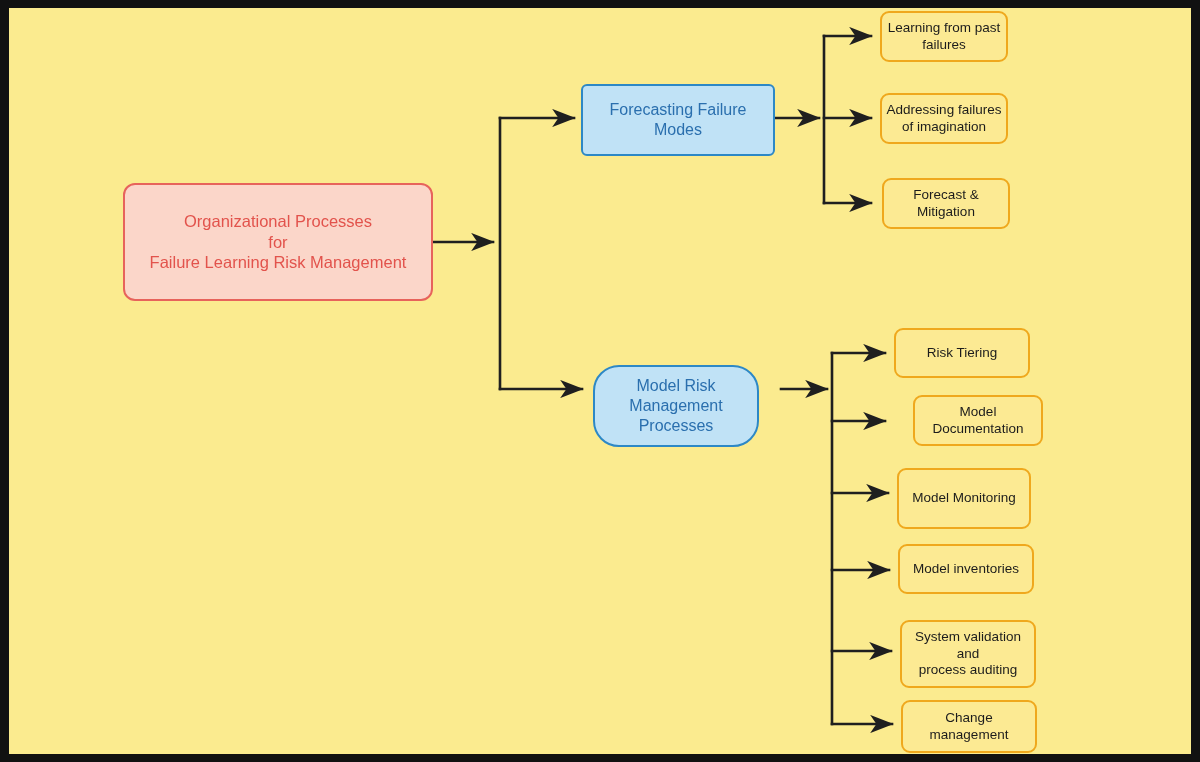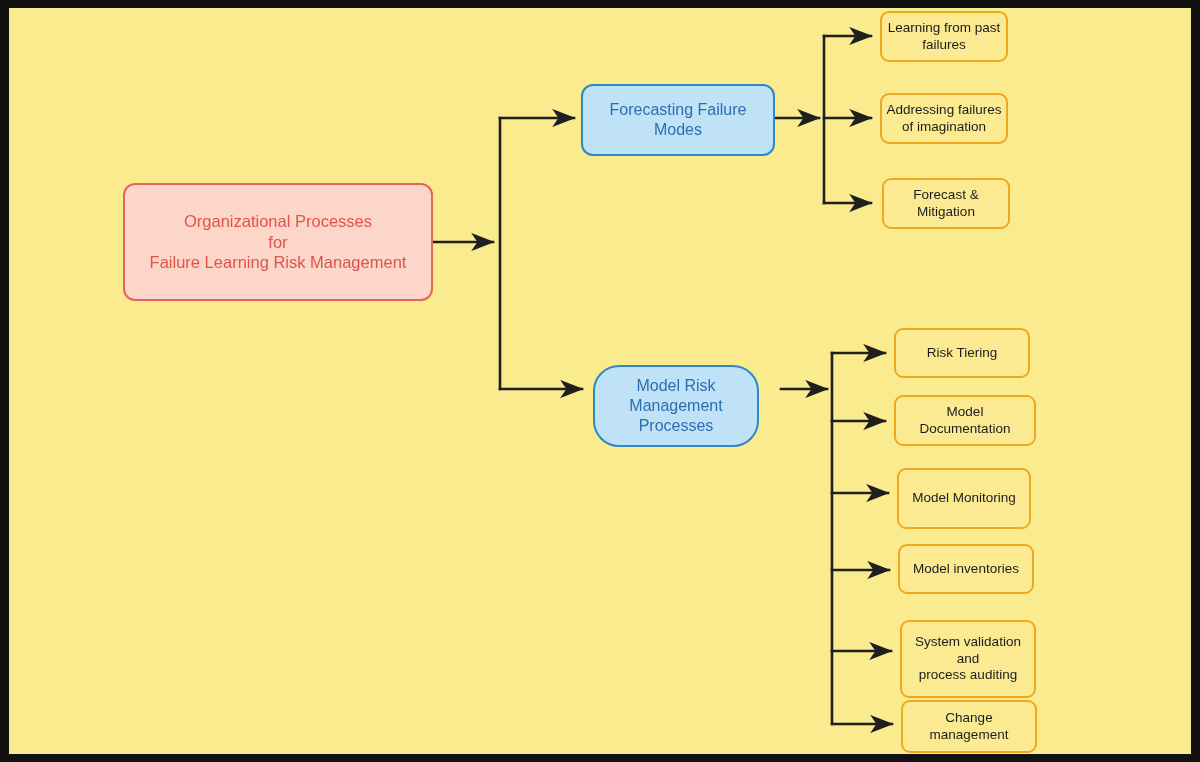--- a/index.html
+++ b/index.html
@@ -116,46 +116,46 @@
       <path class="edge-path" marker-end="url(#arrowhead)" d="M 823,485 L 879,485"></path>
       <path class="edge-path" marker-end="url(#arrowhead)" d="M 823,562 L 880,562"></path>
       <path class="edge-path" marker-end="url(#arrowhead)" d="M 823,643 L 882,643"></path>
       <path class="edge-path" marker-end="url(#arrowhead)" d="M 823,716 L 883,716"></path>
     </svg>
 
     <div class="node node-root" style="left:114px; top:175px; width:310px; height:118px;">Organizational Processes
 for
 Failure Learning Risk Management</div>
 
-    <div class="node node-branch" style="left:572px; top:76px; width:194px; height:72px;">Forecasting Failure
+    <div class="node node-branch" style="left:572px; top:76px; width:194px; height:72px;border-radius:6px;">Forecasting Failure
 Modes</div>
 
     <div class="node node-branch" style="left:584px; top:357px; width:166px; height:82px;border-radius:26px;">Model Risk
 Management
 Processes</div>
 
     <div class="node node-leaf" style="left:871px; top:3px; width:128px; height:51px;">Learning from past
 failures</div>
 
     <div class="node node-leaf" style="left:871px; top:85px; width:128px; height:51px;">Addressing failures
 of imagination</div>
 
     <div class="node node-leaf" style="left:873px; top:170px; width:128px; height:51px;">Forecast &amp;
 Mitigation</div>
 
     <div class="node node-leaf" style="left:885px; top:320px; width:136px; height:50px;">Risk Tiering</div>
 
-    <div class="node node-leaf" style="left:885px; top:387px; width:142px; height:51px;">Model
+    <div class="node node-leaf" style="left:904px; top:387px; width:130px; height:51px;">Model
 Documentation</div>
 
     <div class="node node-leaf" style="left:888px; top:460px; width:134px; height:61px;">Model Monitoring</div>
 
     <div class="node node-leaf" style="left:889px; top:536px; width:136px; height:50px;">Model inventories</div>
 
-    <div class="node node-leaf" style="left:891px; top:612px; width:136px; height:78px;">System validation
+    <div class="node node-leaf" style="left:891px; top:612px; width:136px; height:68px;">System validation
 and
 process auditing</div>
 
     <div class="node node-leaf" style="left:892px; top:692px; width:136px; height:53px;">Change
 management</div>
 
   </div>
 </div>
 
 </body></html>

